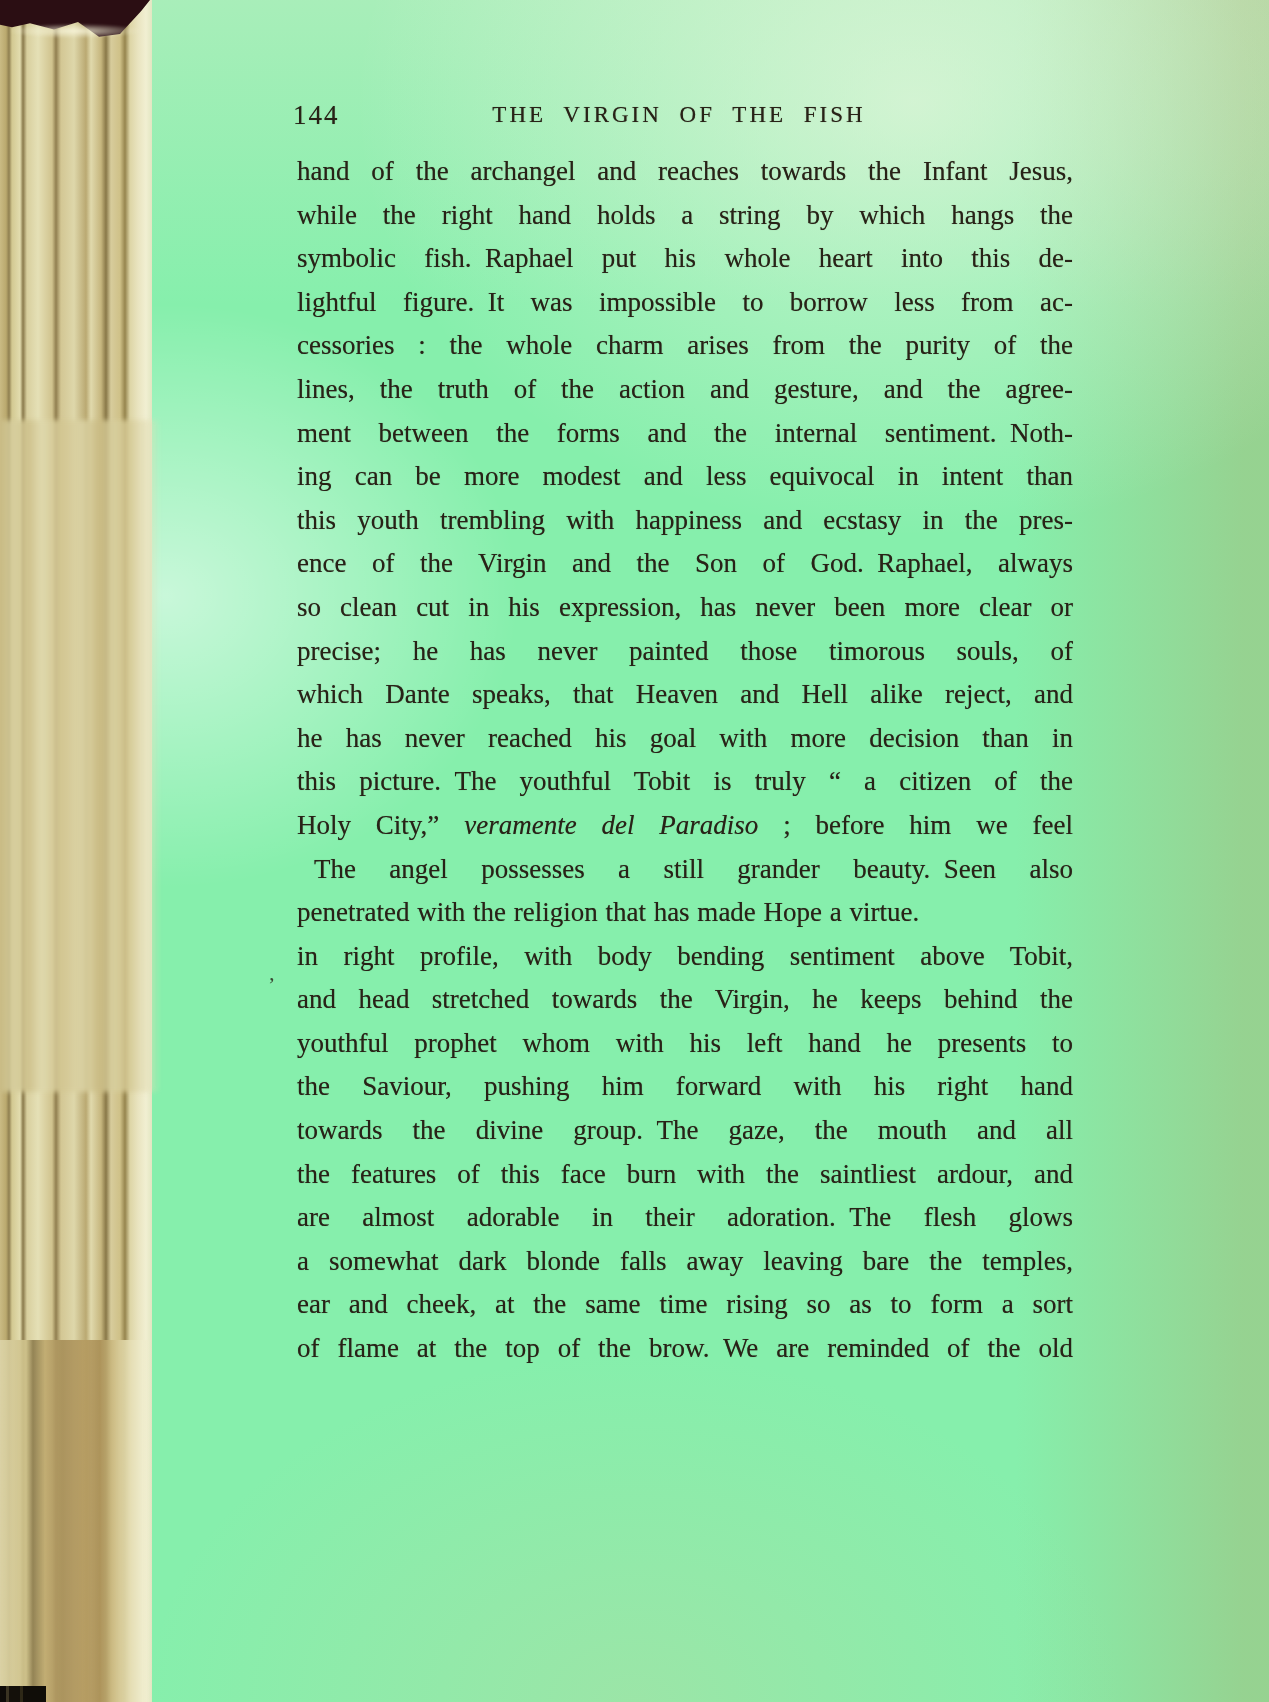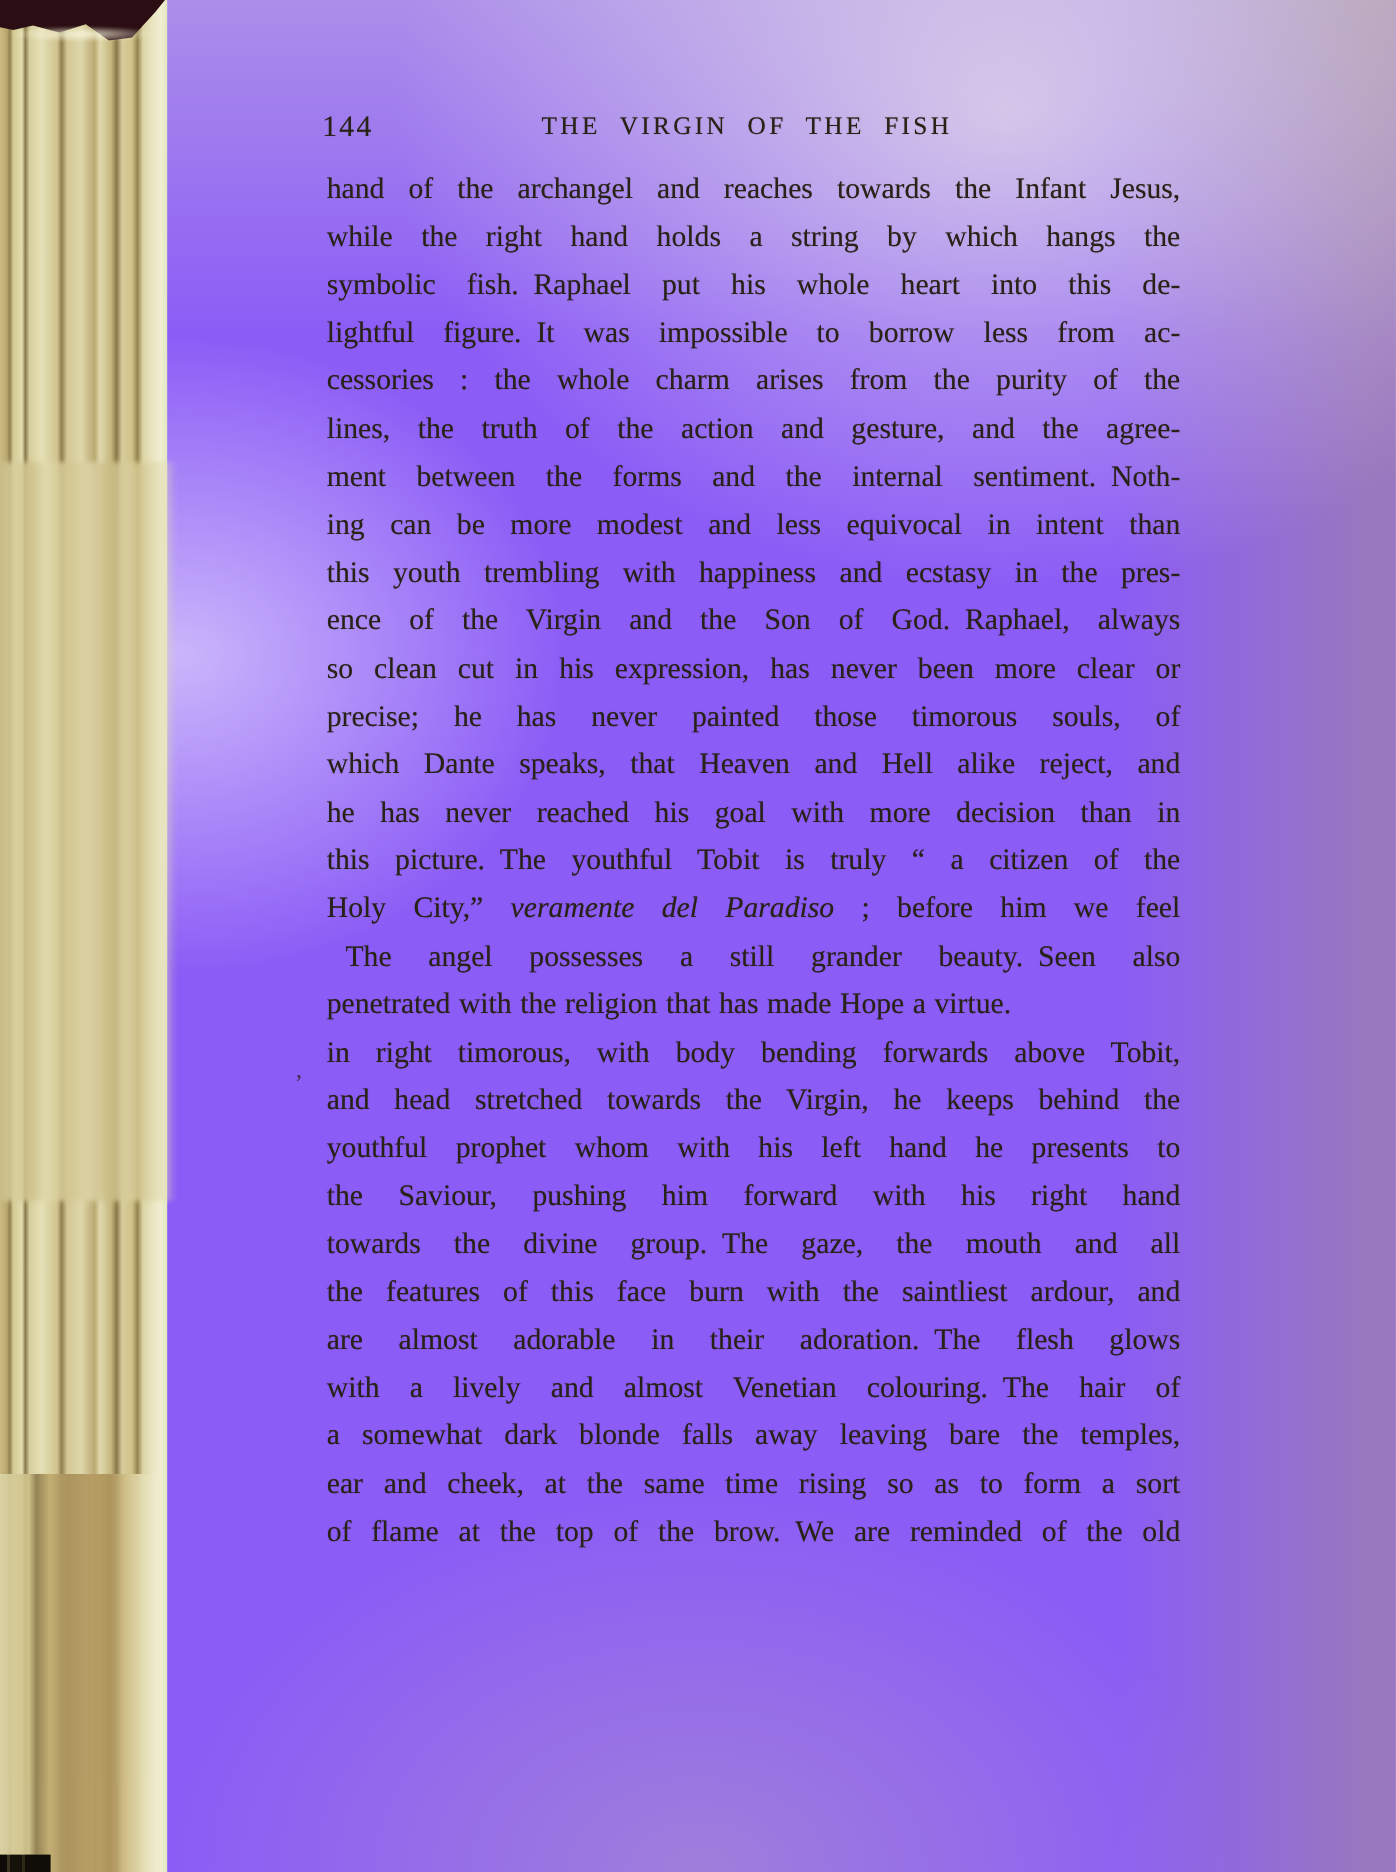--- a/index.html
+++ b/index.html
@@ -4,21 +4,21 @@
 <style>
   html, body { margin: 0; padding: 0; }
   body {
     width: 1269px; height: 1702px;
     font-family: "Liberation Serif", serif;
     overflow: hidden;
   }
   .page {
     position: relative;
     width: 1269px; height: 1702px;
-    background: #8b5cf6;
+    background: #86efac;
     overflow: hidden;
   }
   
   .bg-grad {
     position: absolute; inset: 0;
     background:
       radial-gradient(ellipse 900px 700px at 72% 6%, rgba(246,247,230,0.60), rgba(246,247,230,0) 62%),
       radial-gradient(ellipse 520px 430px at 13% 35%, rgba(255,255,255,0.55), rgba(255,255,255,0) 68%),
       radial-gradient(ellipse 700px 500px at 50% 100%, rgba(205,206,156,0.30), rgba(205,206,156,0) 70%),
       linear-gradient(to right, rgba(186,176,112,0.00) 80%, rgba(176,164,100,0.38) 98%),
@@ -136,27 +136,26 @@
       <div class="line"><span>this youth trembling with happiness and ecstasy in the pres-</span></div>
       <div class="line"><span>ence of the Virgin and the Son of God. Raphael, always</span></div>
       <div class="line"><span>so clean cut in his expression, has never been more clear or</span></div>
       <div class="line"><span>precise; he has never painted those timorous souls, of</span></div>
       <div class="line"><span>which Dante speaks, that Heaven and Hell alike reject, and</span></div>
       <div class="line"><span>he has never reached his goal with more decision than in</span></div>
       <div class="line"><span>this picture. The youthful Tobit is truly “ a citizen of the</span></div>
       <div class="line"><span>Holy City,” </span><span class="it">veramente del Paradiso</span><span> ; before him we feel</span></div>
       <div class="line indent"><span>The angel possesses a still grander beauty. Seen also</span></div>
       <div class="line no-just"><span>penetrated with the religion that has made Hope a virtue.</span></div>
-      <div class="line"><span>in right timorous, with body bending forwards above Tobit,</span></div>
+      <div class="line"><span>in right profile, with body bending sentiment above Tobit,</span></div>
       <div class="line"><span>and head stretched towards the Virgin, he keeps behind the</span></div>
       <div class="line"><span>youthful prophet whom with his left hand he presents to</span></div>
       <div class="line"><span>the Saviour, pushing him forward with his right hand</span></div>
       <div class="line"><span>towards the divine group. The gaze, the mouth and all</span></div>
       <div class="line"><span>the features of this face burn with the saintliest ardour, and</span></div>
       <div class="line"><span>are almost adorable in their adoration. The flesh glows</span></div>
-      <div class="line"><span>with a lively and almost Venetian colouring. The hair of</span></div>
       <div class="line"><span>a somewhat dark blonde falls away leaving bare the temples,</span></div>
       <div class="line"><span>ear and cheek, at the same time rising so as to form a sort</span></div>
       <div class="line"><span>of flame at the top of the brow. We are reminded of the old</span></div>
     </div>
 
   <span class="margin-mark">’</span>
 </div>
 
 </body></html>

